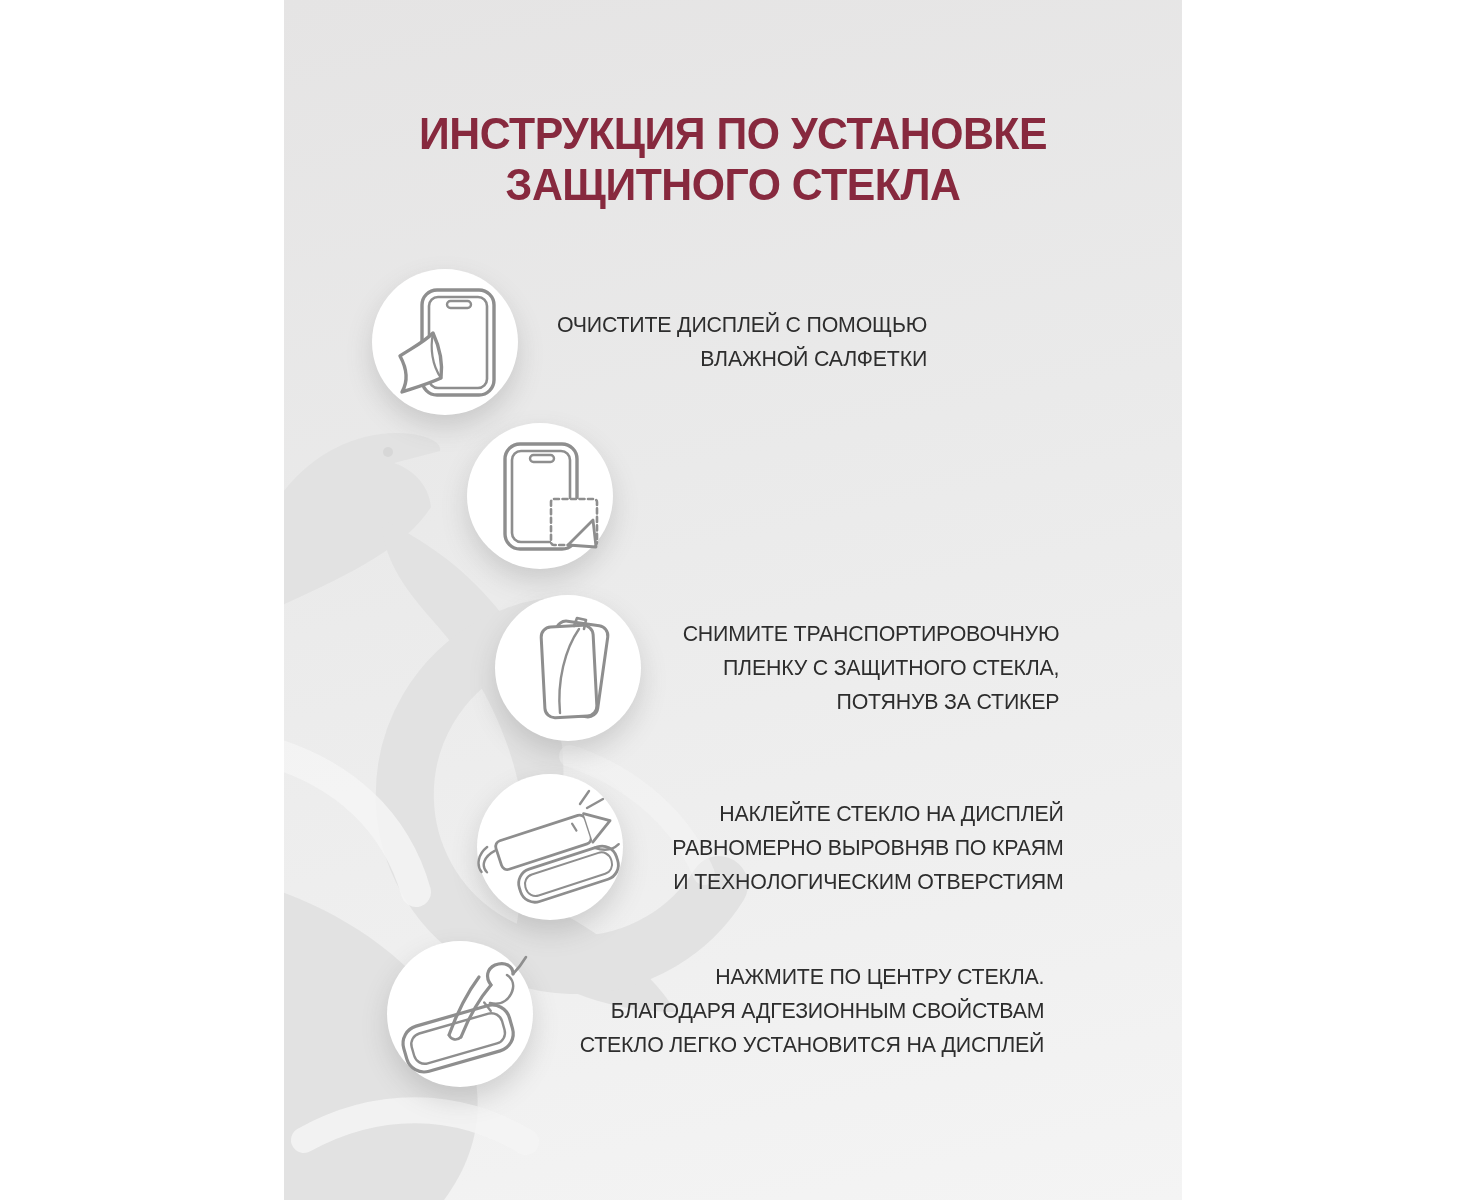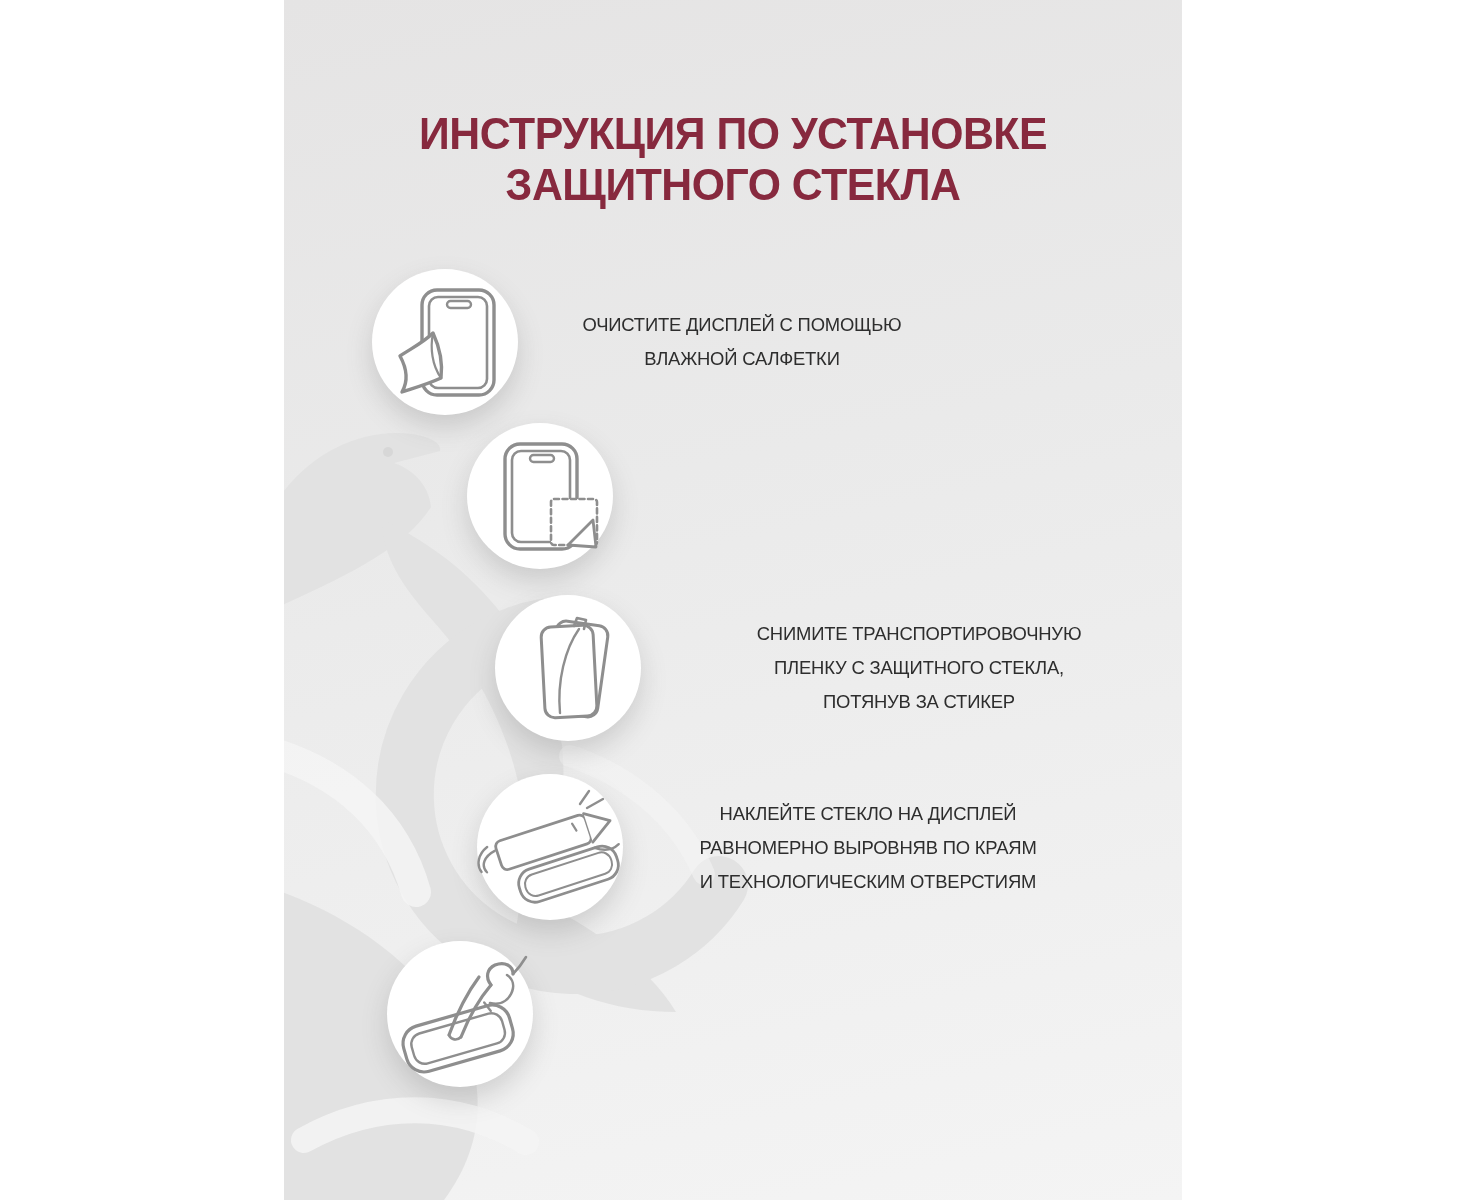--- a/index.html
+++ b/index.html
@@ -6,22 +6,22 @@
     font-family:"Liberation Sans", sans-serif;}
   .canvas{position:relative;width:1467px;height:1200px;background:#ffffff;}
   .panel{position:absolute;left:284px;top:0;width:898px;height:1200px;overflow:hidden;
     background:linear-gradient(168deg,#e5e4e4 0%,#eaeaea 40%,#efefef 70%,#f4f4f4 100%);}
   .watermark{position:absolute;left:0;top:0;pointer-events:none;}
   .title{position:absolute;left:0;top:108px;width:898px;text-align:center;
     color:#87293E;font-weight:700;font-size:45px;line-height:51px;letter-spacing:-.5px;
     transform:scaleX(.95);transform-origin:50% 50%;white-space:nowrap;}
   .step-circle{position:absolute;width:146px;height:146px;border-radius:50%;background:#ffffff;
     box-shadow:0 12px 26px rgba(90,90,90,.22);display:flex;align-items:center;justify-content:center;}
-  .step-text{position:absolute;transform:translateX(-50%);text-align:center;white-space:nowrap;
-    color:#2d2d2d;font-size:19px;line-height:34px;letter-spacing:-.2px;transform-origin:50% 0;}
+  .step-text{position:absolute;transform:translateX(-50%);text-align:right;white-space:nowrap;
+    color:#2d2d2d;font-size:22px;line-height:34px;letter-spacing:-.2px;transform-origin:50% 0;}
   .step-text div{transform:scaleX(.97);transform-origin:50% 50%;}
   svg{display:block;}
 </style>
 </head>
 <body>
 
 <div class="canvas">
   <div class="panel">
 
     <svg class="watermark" width="898" height="1200" viewBox="0 0 898 1200">
@@ -78,21 +78,21 @@
     <div class="step-circle" style="left:211px;top:595px;">
       <svg width="146" height="146" viewBox="0 0 146 146">
         <g fill="none" stroke="#8e8e8e" stroke-width="3" stroke-linecap="round" stroke-linejoin="round">
           <rect x="56" y="28" width="52" height="92" rx="10" transform="rotate(8 82 74)"></rect>
           <rect x="48" y="31" width="52" height="91" rx="10" transform="rotate(-3 74 76)" fill="#ffffff"></rect>
           <path d="M 79 31 l 3 -8 l 9 2 l -2 9" stroke-width="2.6"></path>
           <path d="M 84 34 C 70 54, 62 86, 65 118" stroke-width="2.4"></path>
         </g>
       </svg>
     </div>
-    <div class="step-text" style="left:587px;top:617px;margin-left:48px;">
+    <div class="step-text" style="left:587px;top:617px;">
       <div>СНИМИТЕ ТРАНСПОРТИРОВОЧНУЮ</div>
       <div>ПЛЕНКУ С ЗАЩИТНОГО СТЕКЛА,</div>
       <div>ПОТЯНУВ ЗА СТИКЕР</div>
     </div>
 
     <div class="step-circle" style="left:193px;top:774px;">
       <svg width="146" height="146" viewBox="0 0 146 146">
         <g fill="none" stroke="#8e8e8e" stroke-width="2.8" stroke-linecap="round" stroke-linejoin="round">
           <g transform="rotate(-18 73 82)">
             <rect x="34" y="88" width="102" height="34" rx="15"></rect>
@@ -121,15 +121,20 @@
           <line x1="106" y1="70" x2="110" y2="80" transform="rotate(-16 71 97)" stroke-width="2.4"></line>
           <path d="M62 94 C 70 72, 80 52, 92 36"></path>
           <path d="M74 96 C 82 76, 92 58, 104 44"></path>
           <path d="M62 94 C 64 99, 70 100, 74 96" stroke-width="2.6"></path>
           <path d="M104 44 C 98 36, 100 28, 108 24 C 118 20, 126 25, 126 33"></path>
           <path d="M103 62 C 112 64, 120 61, 124 53 C 128 45, 126 38, 120 34" stroke-width="2.6"></path>
           <path d="M126 33 C 132 27, 136 21, 139 16" stroke-width="2.6"></path>
         </g>
       </svg>
     </div>
+    <div class="step-text" style="left:528px;top:960px;">
+      <div>НАЖМИТЕ ПО ЦЕНТРУ СТЕКЛА.</div>
+      <div>БЛАГОДАРЯ АДГЕЗИОННЫМ СВОЙСТВАМ</div>
+      <div>СТЕКЛО ЛЕГКО УСТАНОВИТСЯ НА ДИСПЛЕЙ</div>
+    </div>
 
   </div>
 </div>
 
 </body></html>

